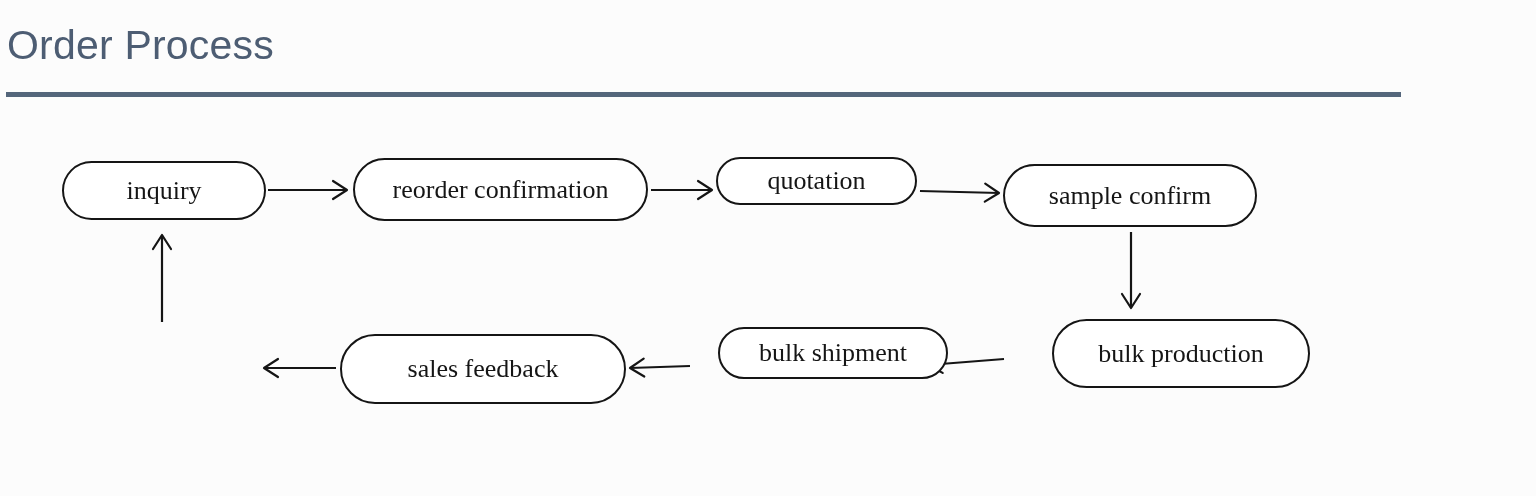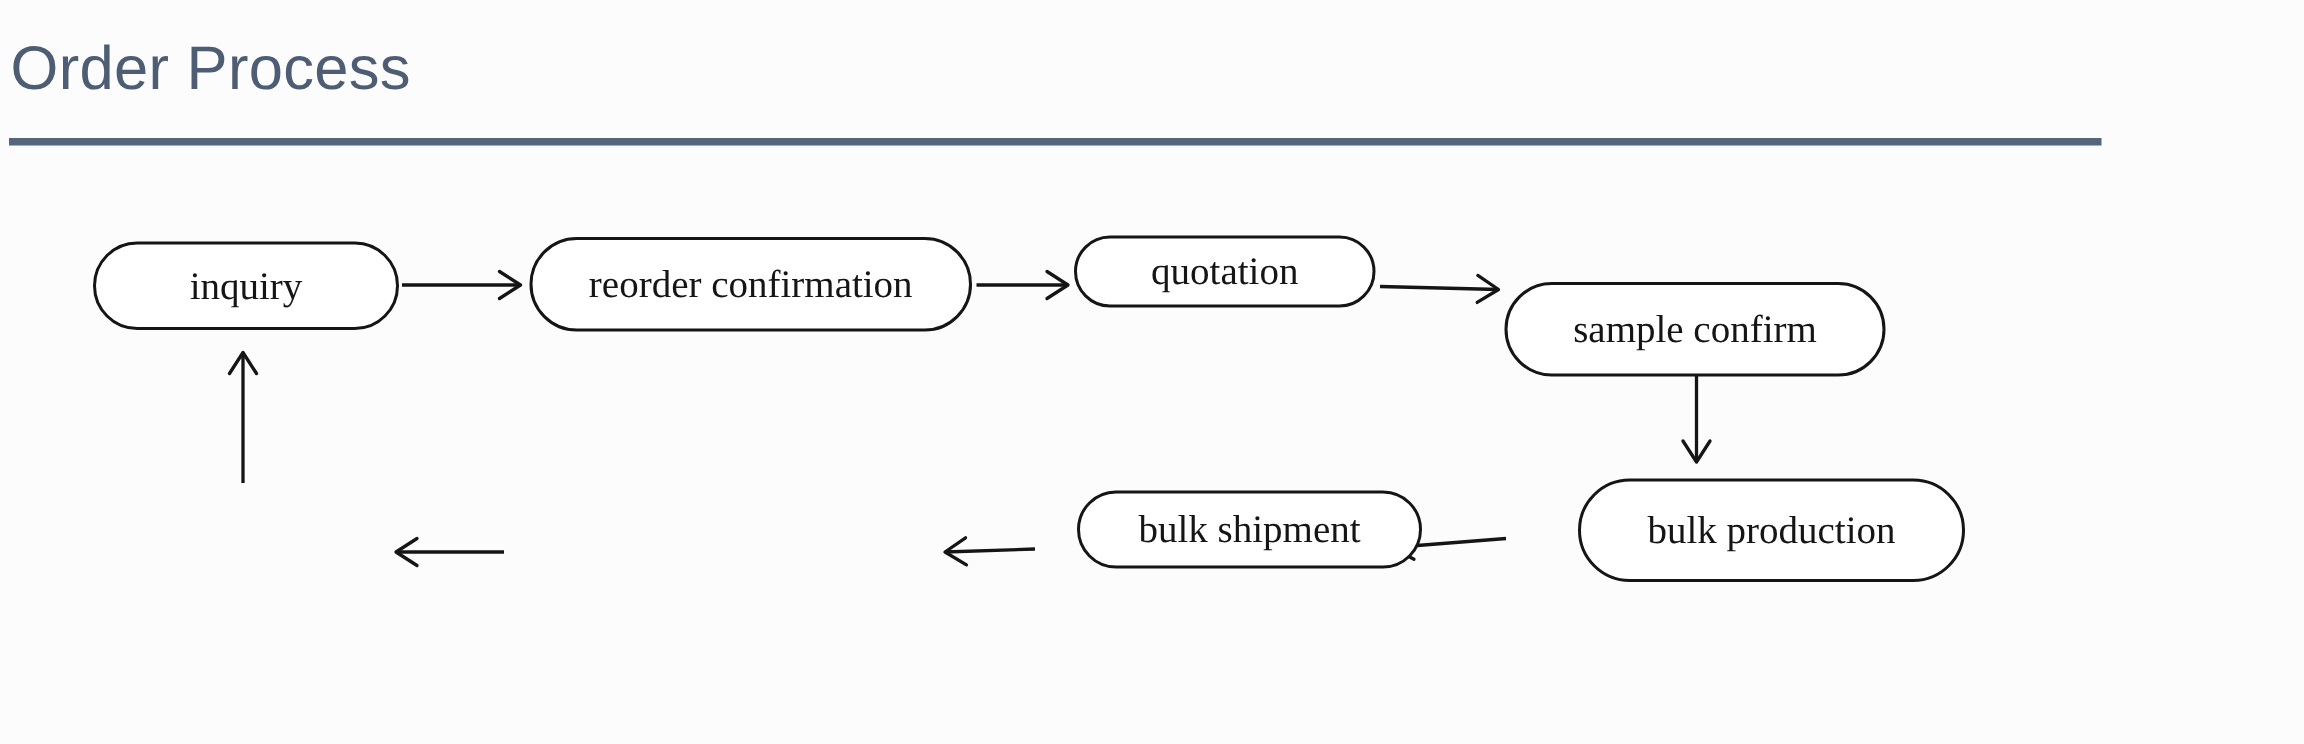--- a/index.html
+++ b/index.html
@@ -82,16 +82,17 @@
         <line x1="1004" y1="359" x2="928" y2="365" stroke="#151515" stroke-width="2.2" marker-end="url(#arrowhead)"></line>
         <line x1="690" y1="366" x2="630" y2="368" stroke="#151515" stroke-width="2.2" marker-end="url(#arrowhead)"></line>
         <line x1="336" y1="368" x2="264" y2="368" stroke="#151515" stroke-width="2.2" marker-end="url(#arrowhead)"></line>
         <line x1="162" y1="322" x2="162" y2="235" stroke="#151515" stroke-width="2.2" marker-end="url(#arrowhead)"></line>
       </g>
   </svg>
 
   <div class="node" style="left: 62px; top: 161px; width: 204px; height: 59px;">inquiry</div>
   <div class="node" style="left: 353px; top: 158px; width: 295px; height: 63px;">reorder confirmation</div>
   <div class="node" style="left: 716px; top: 157px; width: 201px; height: 48px;">quotation</div>
-  <div class="node" style="left: 1003px; top: 164px; width: 254px; height: 63px; margin-top: 24px;">sample confirm</div>
+  <div class="node" style="left: 1003px; top: 164px; width: 254px; height: 63px;">sample confirm</div>
   <div class="node" style="left: 1052px; top: 319px; width: 258px; height: 69px;">bulk production</div>
   <div class="node" style="left: 718px; top: 327px; width: 230px; height: 52px;">bulk shipment</div>
+  <div class="node" style="left: 340px; top: 334px; width: 286px; height: 70px;">sales feedback</div>
 </div>
 
 </body></html>

